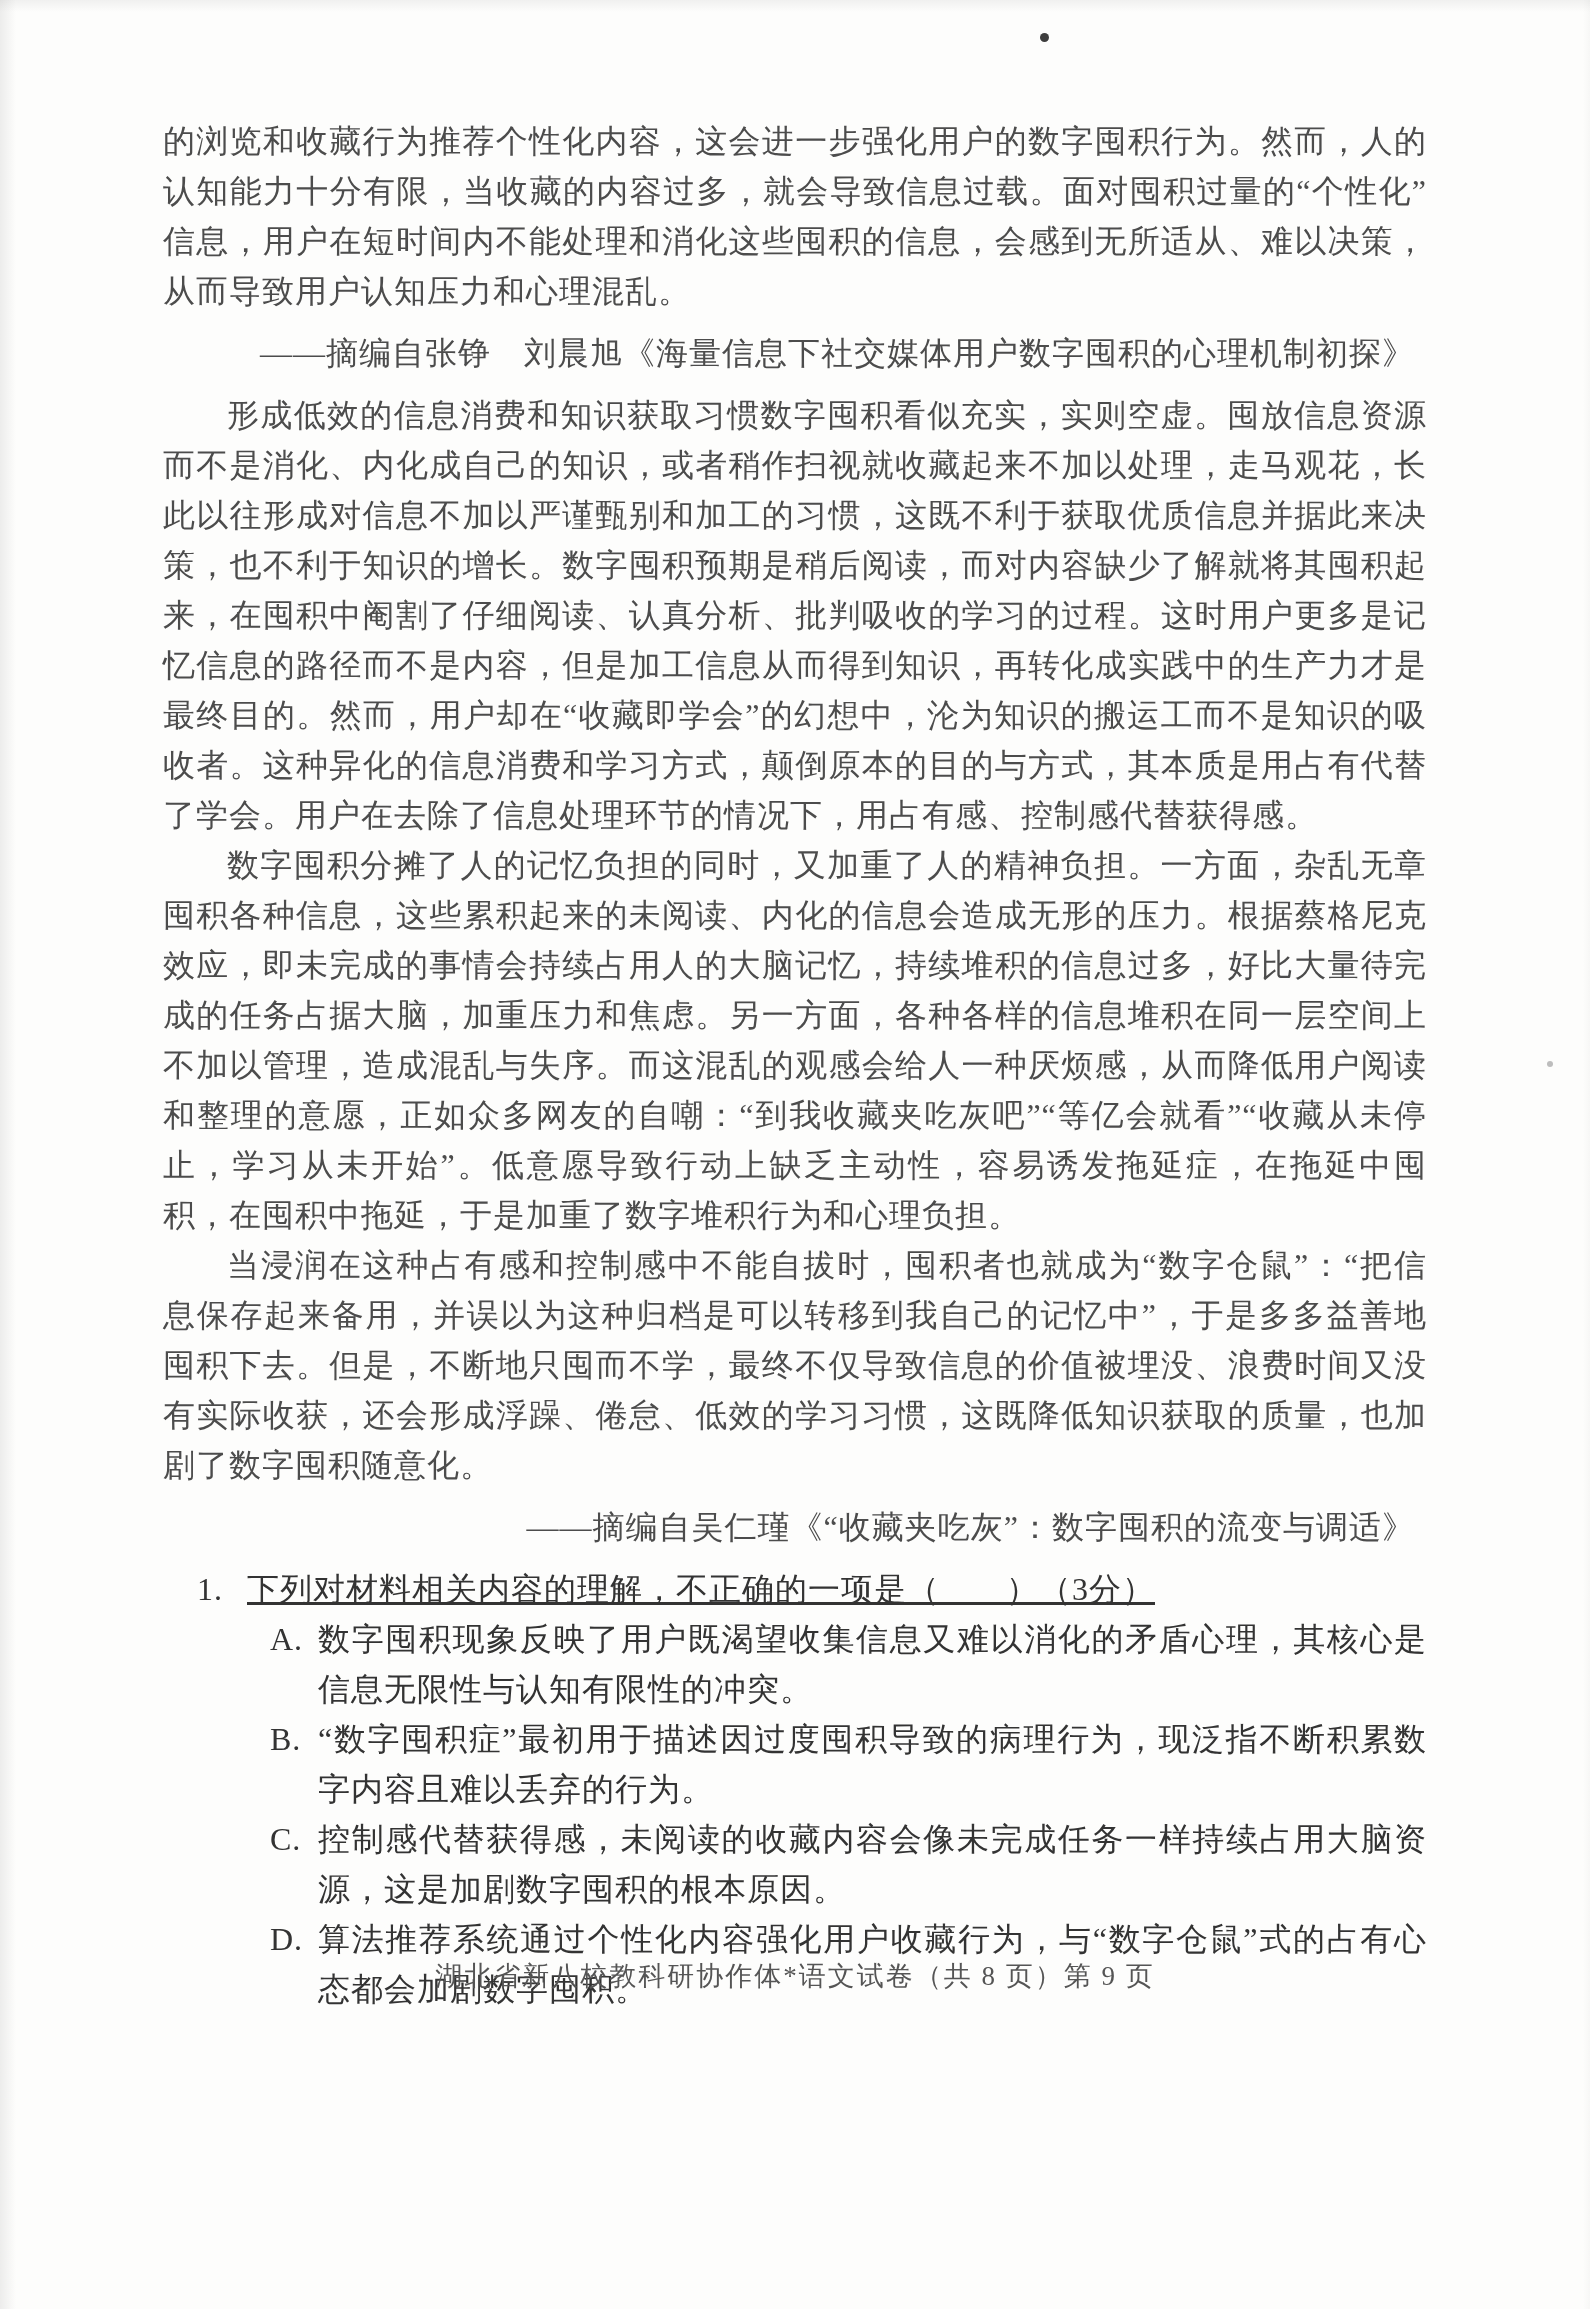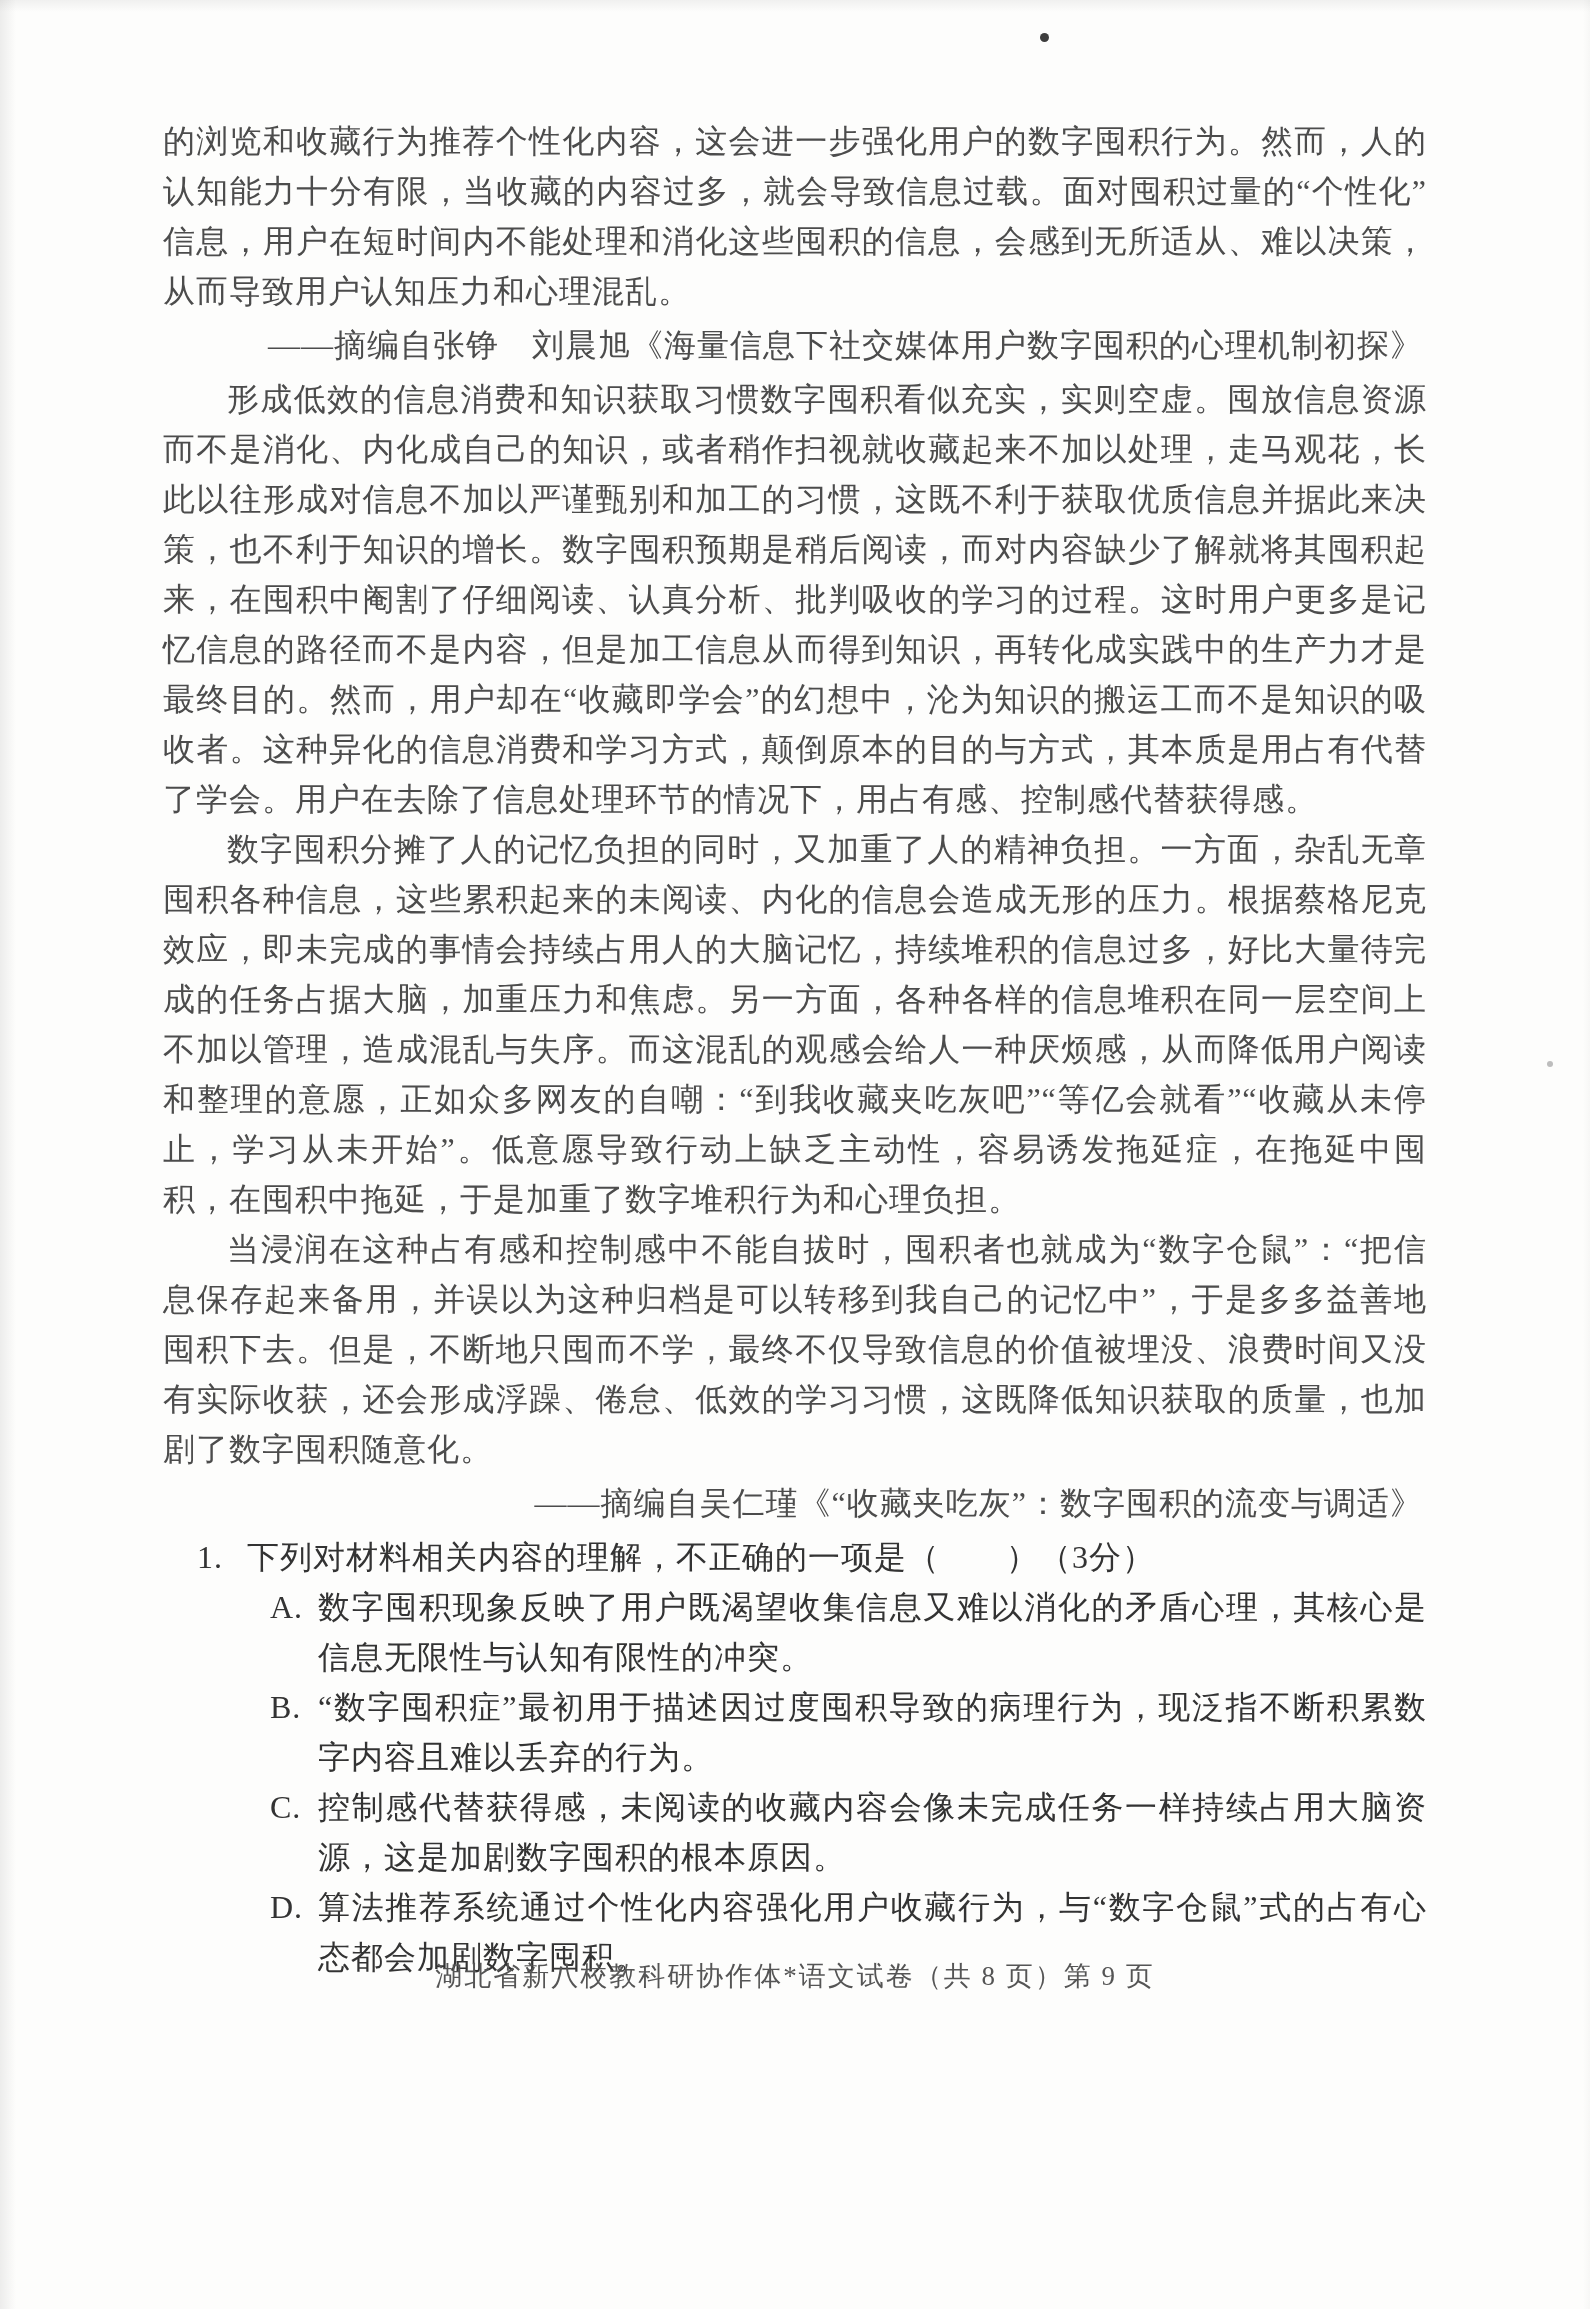--- a/index.html
+++ b/index.html
@@ -35,37 +35,37 @@
     color: #4c4c4c;
     font-size: 32px;
     line-height: 50px;
     letter-spacing: 1px;
     text-align: justify;
     text-justify: inter-ideograph;
   }
   .body-text { margin: 0; }
   .indent { text-indent: 2em; }
   .attribution {
-    margin: 4px;
+    margin: 12px;
     text-align: right;
     color: #4c4c4c;
   }
   .question {
     color: #333333;
     margin-top: 0;
   }
   .q-stem-row {
     display: flex;
     align-items: flex-start;
   }
   .q-num {
     flex: 0 0 50px;
     margin-left: 34px;
   }
-  .q-stem { flex: 1; }
+  .q-stem { flex: 1; text-decoration: underline; }
   .option-row {
     display: flex;
     align-items: flex-start;
     margin-left: 107px;
   }
   .opt-label { flex: 0 0 48px; }
   .opt-text { flex: 1; }
   .footer {
     position: absolute;
     left: 163px;

